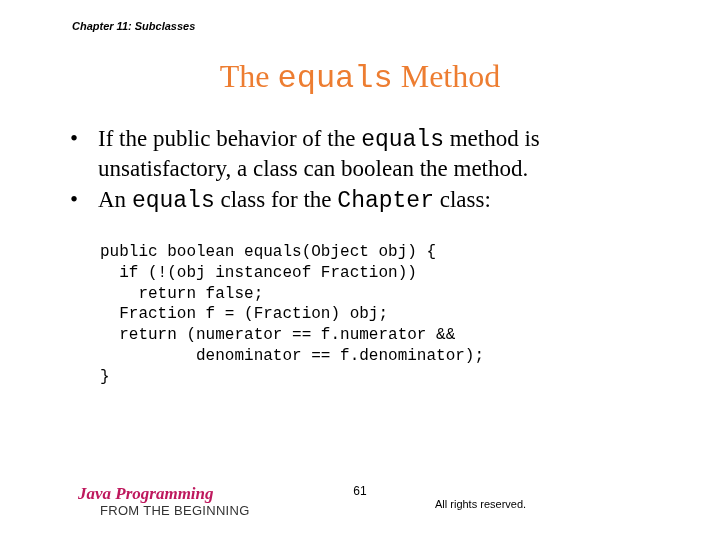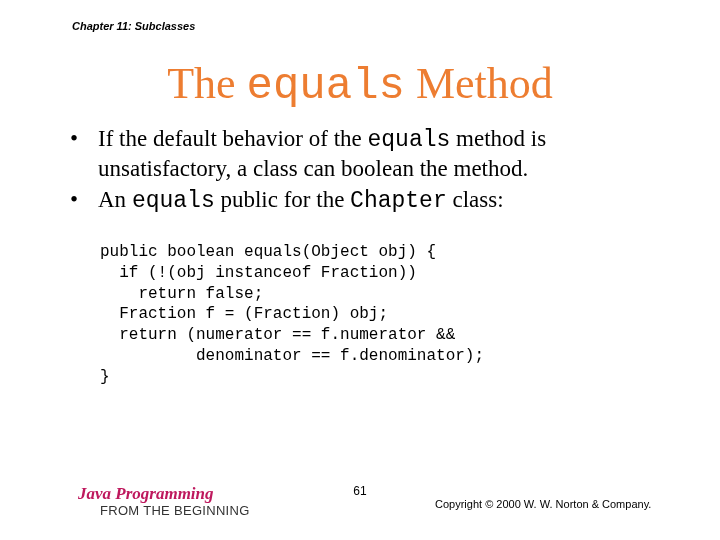--- a/index.html
+++ b/index.html
@@ -21,21 +21,21 @@
     font-style: italic;
     color: #000;
     font-family: Arial, sans-serif;
   }
   .title {
     position: absolute;
     top: 58px;
     left: 0;
     width: 720px;
     text-align: center;
-    font-size: 44px;
+    font-size: 32px;
     color: #ED7D31;
   }
   .title .mono {
     font-family: "Courier New", Courier, monospace;
   }
   .content {
     position: absolute;
     top: 125px;
     left: 70px;
     right: 60px;
@@ -119,39 +119,39 @@
 <div class="chapter-header">Chapter 11: Subclasses</div>
 
 <div class="title">
   <span>The </span><span class="mono">equals</span><span> Method</span>
 </div>
 
 <div class="content">
   <div class="bullet">
     <div class="dot">•</div>
     <div class="text">
-      <span>If the default behavior of the </span><span class="mono-inline">equals</span><span> method is unsatisfactory, a class can boolean the method.</span>
+      <span>If the public behavior of the </span><span class="mono-inline">equals</span><span> method is unsatisfactory, a class can boolean the method.</span>
     </div>
   </div>
   <div class="bullet">
     <div class="dot">•</div>
     <div class="text">
-      <span>An </span><span class="mono-inline">equals</span><span> public for the </span><span class="mono-inline">Chapter</span><span> class:</span>
+      <span>An </span><span class="mono-inline">equals</span><span> class for the </span><span class="mono-inline">Chapter</span><span> class:</span>
     </div>
   </div>
 </div>
 
 <div class="code-block">public boolean equals(Object obj) {
   if (!(obj instanceof Fraction))
     return false;
   Fraction f = (Fraction) obj;
   return (numerator == f.numerator &amp;&amp;
           denominator == f.denominator);
 }</div>
 
 <div class="footer">
   <div class="book-title">Java Programming</div>
   <div class="book-sub">FROM THE BEGINNING</div>
   <div class="page-num">61</div>
   <div class="copyright">
-    <div>Copyright © 2000 W. W. Norton &amp; Company.</div>
+    <div>All rights reserved.</div>
   </div>
 </div>
 
 </body></html>

